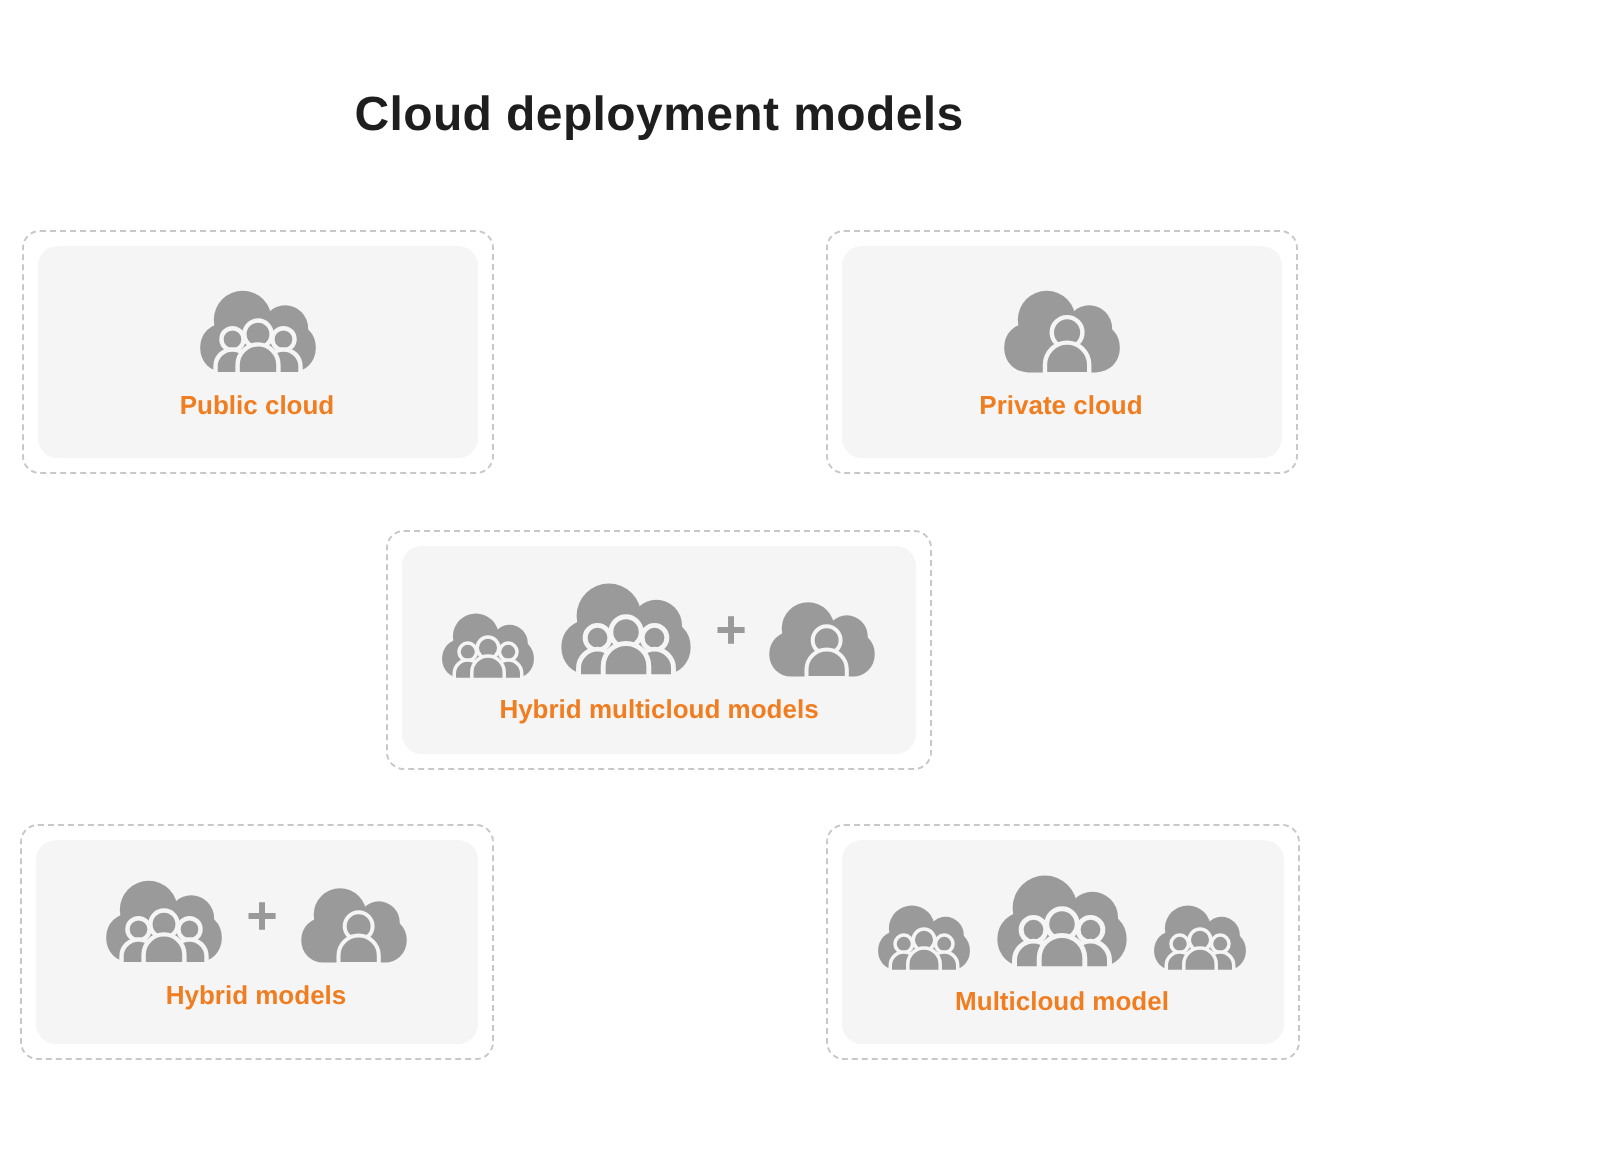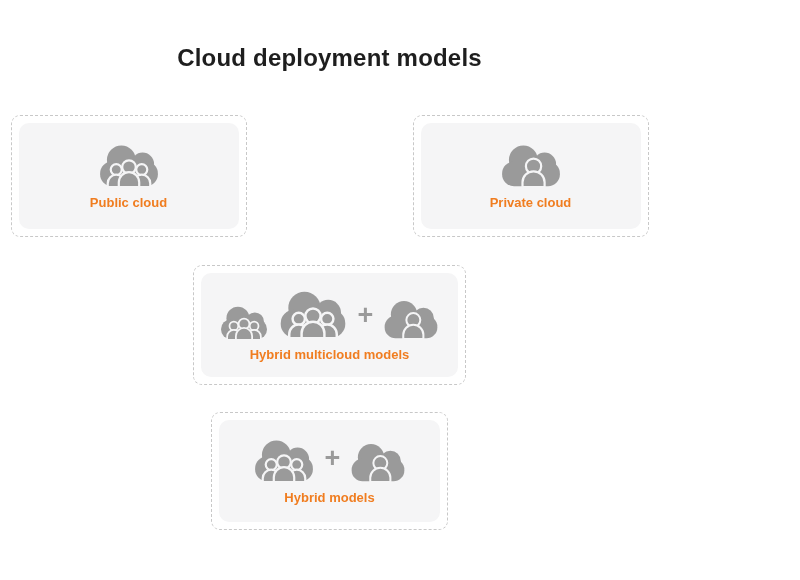--- a/index.html
+++ b/index.html
@@ -194,15 +194,37 @@
             <span class="plus">+</span>
             <span class="icon sz-mdsm">
               <svg viewBox="0 0 80 56">
                 <use href="#cloud-person-icon"></use>
               </svg>
             </span>
           </div>
         <div class="card-label">Hybrid models</div>
       </div>
     </div>
+    <div class="card-outer card-std-short">
+      <div class="card-inner">
+        <div class="icons-row">
+            <span class="icon sz-sm">
+              <svg viewBox="0 0 80 56">
+                <use href="#cloud-group-icon"></use>
+              </svg>
+            </span>
+            <span class="icon sz-lg">
+              <svg viewBox="0 0 80 56">
+                <use href="#cloud-group-icon"></use>
+              </svg>
+            </span>
+            <span class="icon sz-sm">
+              <svg viewBox="0 0 80 56">
+                <use href="#cloud-group-icon"></use>
+              </svg>
+            </span>
+          </div>
+        <div class="card-label">Multicloud model</div>
+      </div>
+    </div>
   </div>
 
 </div>
 
 </body></html>

